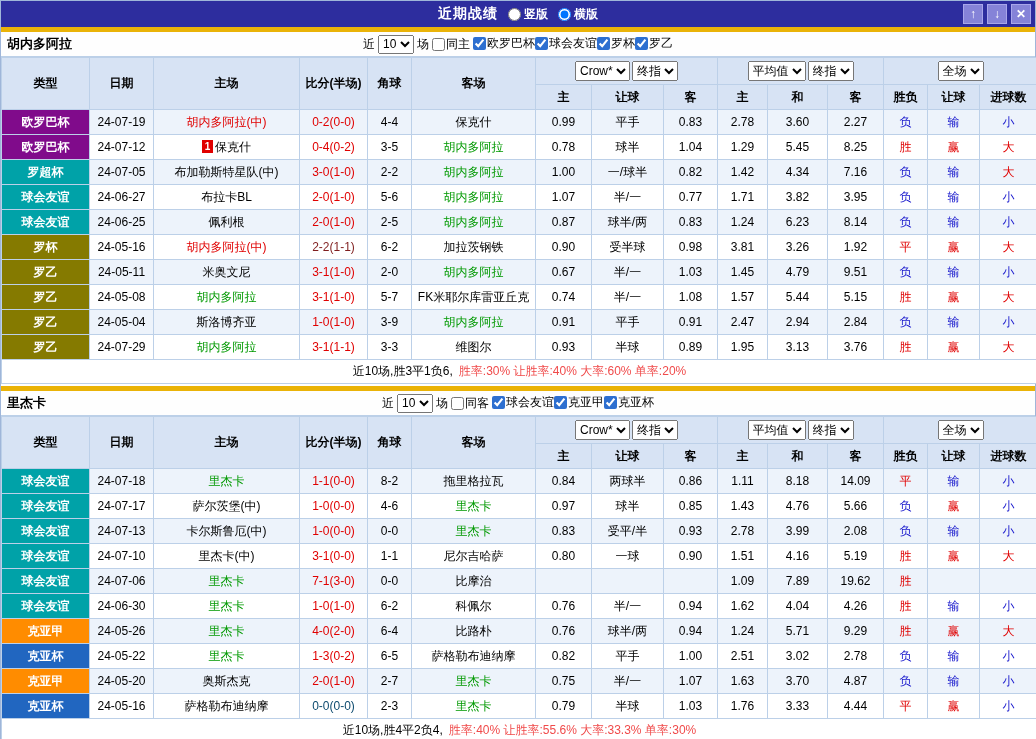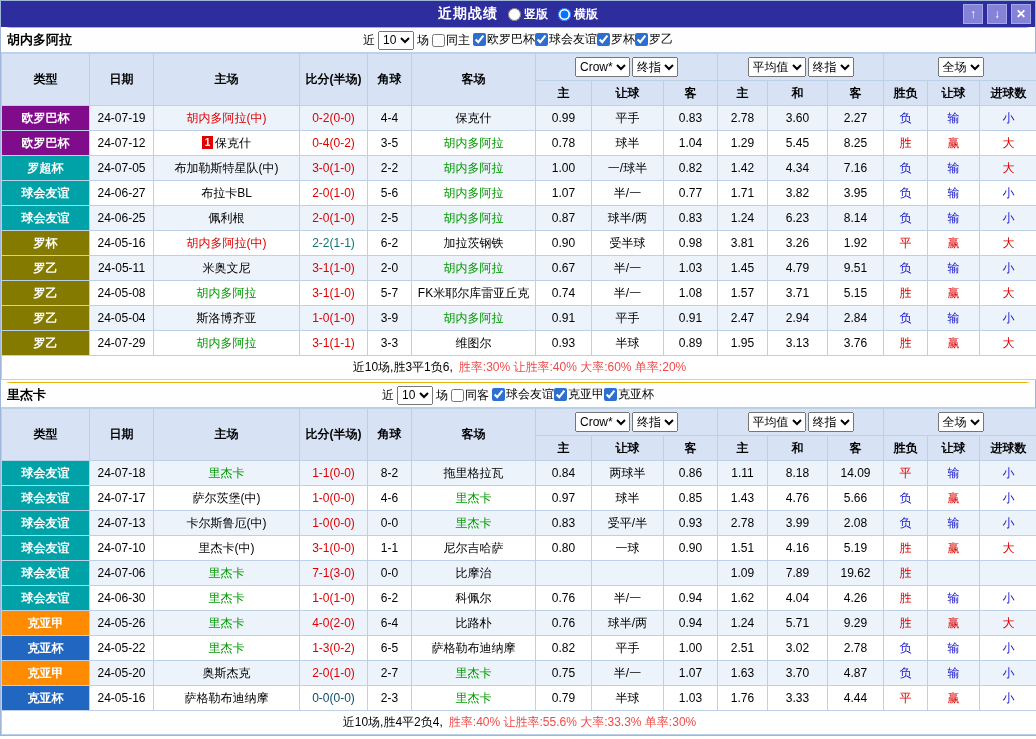--- a/index.html
+++ b/index.html
@@ -20,21 +20,21 @@
   .topbar-title { font-weight: bold; font-size: 14px; letter-spacing: 1px; }
   .topbar-center label { display: inline-flex; align-items: center; gap: 3px; font-weight: bold; font-size: 12px; cursor: pointer; }
   .topbar-buttons { position: absolute; right: 4px; top: 3px; display: flex; gap: 4px; }
   .tb-btn {
     width: 20px; height: 20px; background: #8583D8; border: 1px solid #A8A6EA;
     color: #fff; font-size: 12px; font-weight: bold; line-height: 18px;
     text-align: center; cursor: pointer; padding: 0;
   }
 
   
-  .section { border-top: 1px solid #eab308; border-radius: 9px; }
+  .section { border-top: 5px solid #eab308; }
   .section + .section { margin-top: 2px; }
   .section-header {
     position: relative; height: 25px; background: #FEFEFE;
     display: flex; align-items: center; justify-content: center;
     border-bottom: 1px solid #BCD0E8;
   }
   .team-name { position: absolute; left: 6px; font-weight: bold; font-size: 13px; color: #000; }
   .filter-bar { display: flex; align-items: center; gap: 3px; }
   .filter-bar select { height: 19px; font-size: 12px; }
   .chk { display: inline-flex; align-items: center; cursor: pointer; }
@@ -241,21 +241,21 @@
             <td>6.23</td>
             <td>8.14</td>
             <td style="color: rgb(21, 21, 204);">负</td>
             <td style="color: rgb(21, 21, 204);">输</td>
             <td style="color: rgb(21, 21, 204);">小</td>
           </tr>
           <tr>
             <td class="badge" style="background: rgb(133, 122, 0); color: rgb(255, 255, 255);">罗杯</td>
             <td>24-05-16</td>
             <td style="color: rgb(224, 0, 0);">胡内多阿拉(中)</td>
-            <td style="color: #0f766e;">2-2(1-1)</td>
+            <td style="color: #7f1d1d;">2-2(1-1)</td>
             <td>6-2</td>
             <td>加拉茨钢铁</td>
             <td>0.90</td>
             <td>受半球</td>
             <td>0.98</td>
             <td>3.81</td>
             <td>3.26</td>
             <td>1.92</td>
             <td style="color: rgb(224, 0, 0);">平</td>
             <td style="color: rgb(224, 0, 0);">赢</td>
@@ -282,21 +282,21 @@
             <td class="badge" style="background: rgb(133, 122, 0); color: rgb(255, 255, 255);">罗乙</td>
             <td>24-05-08</td>
             <td style="color: rgb(0, 153, 0);">胡内多阿拉</td>
             <td style="color: rgb(224, 0, 0);">3-1(1-0)</td>
             <td>5-7</td>
             <td>FK米耶尔库雷亚丘克</td>
             <td>0.74</td>
             <td>半/一</td>
             <td>1.08</td>
             <td>1.57</td>
-            <td>3.71</td>
+            <td>5.44</td>
             <td>5.15</td>
             <td style="color: rgb(224, 0, 0);">胜</td>
             <td style="color: rgb(224, 0, 0);">赢</td>
             <td style="color: rgb(224, 0, 0);">大</td>
           </tr>
           <tr>
             <td class="badge" style="background: rgb(133, 122, 0); color: rgb(255, 255, 255);">罗乙</td>
             <td>24-05-04</td>
             <td>斯洛博齐亚</td>
             <td style="color: rgb(224, 0, 0);">1-0(1-0)</td>

